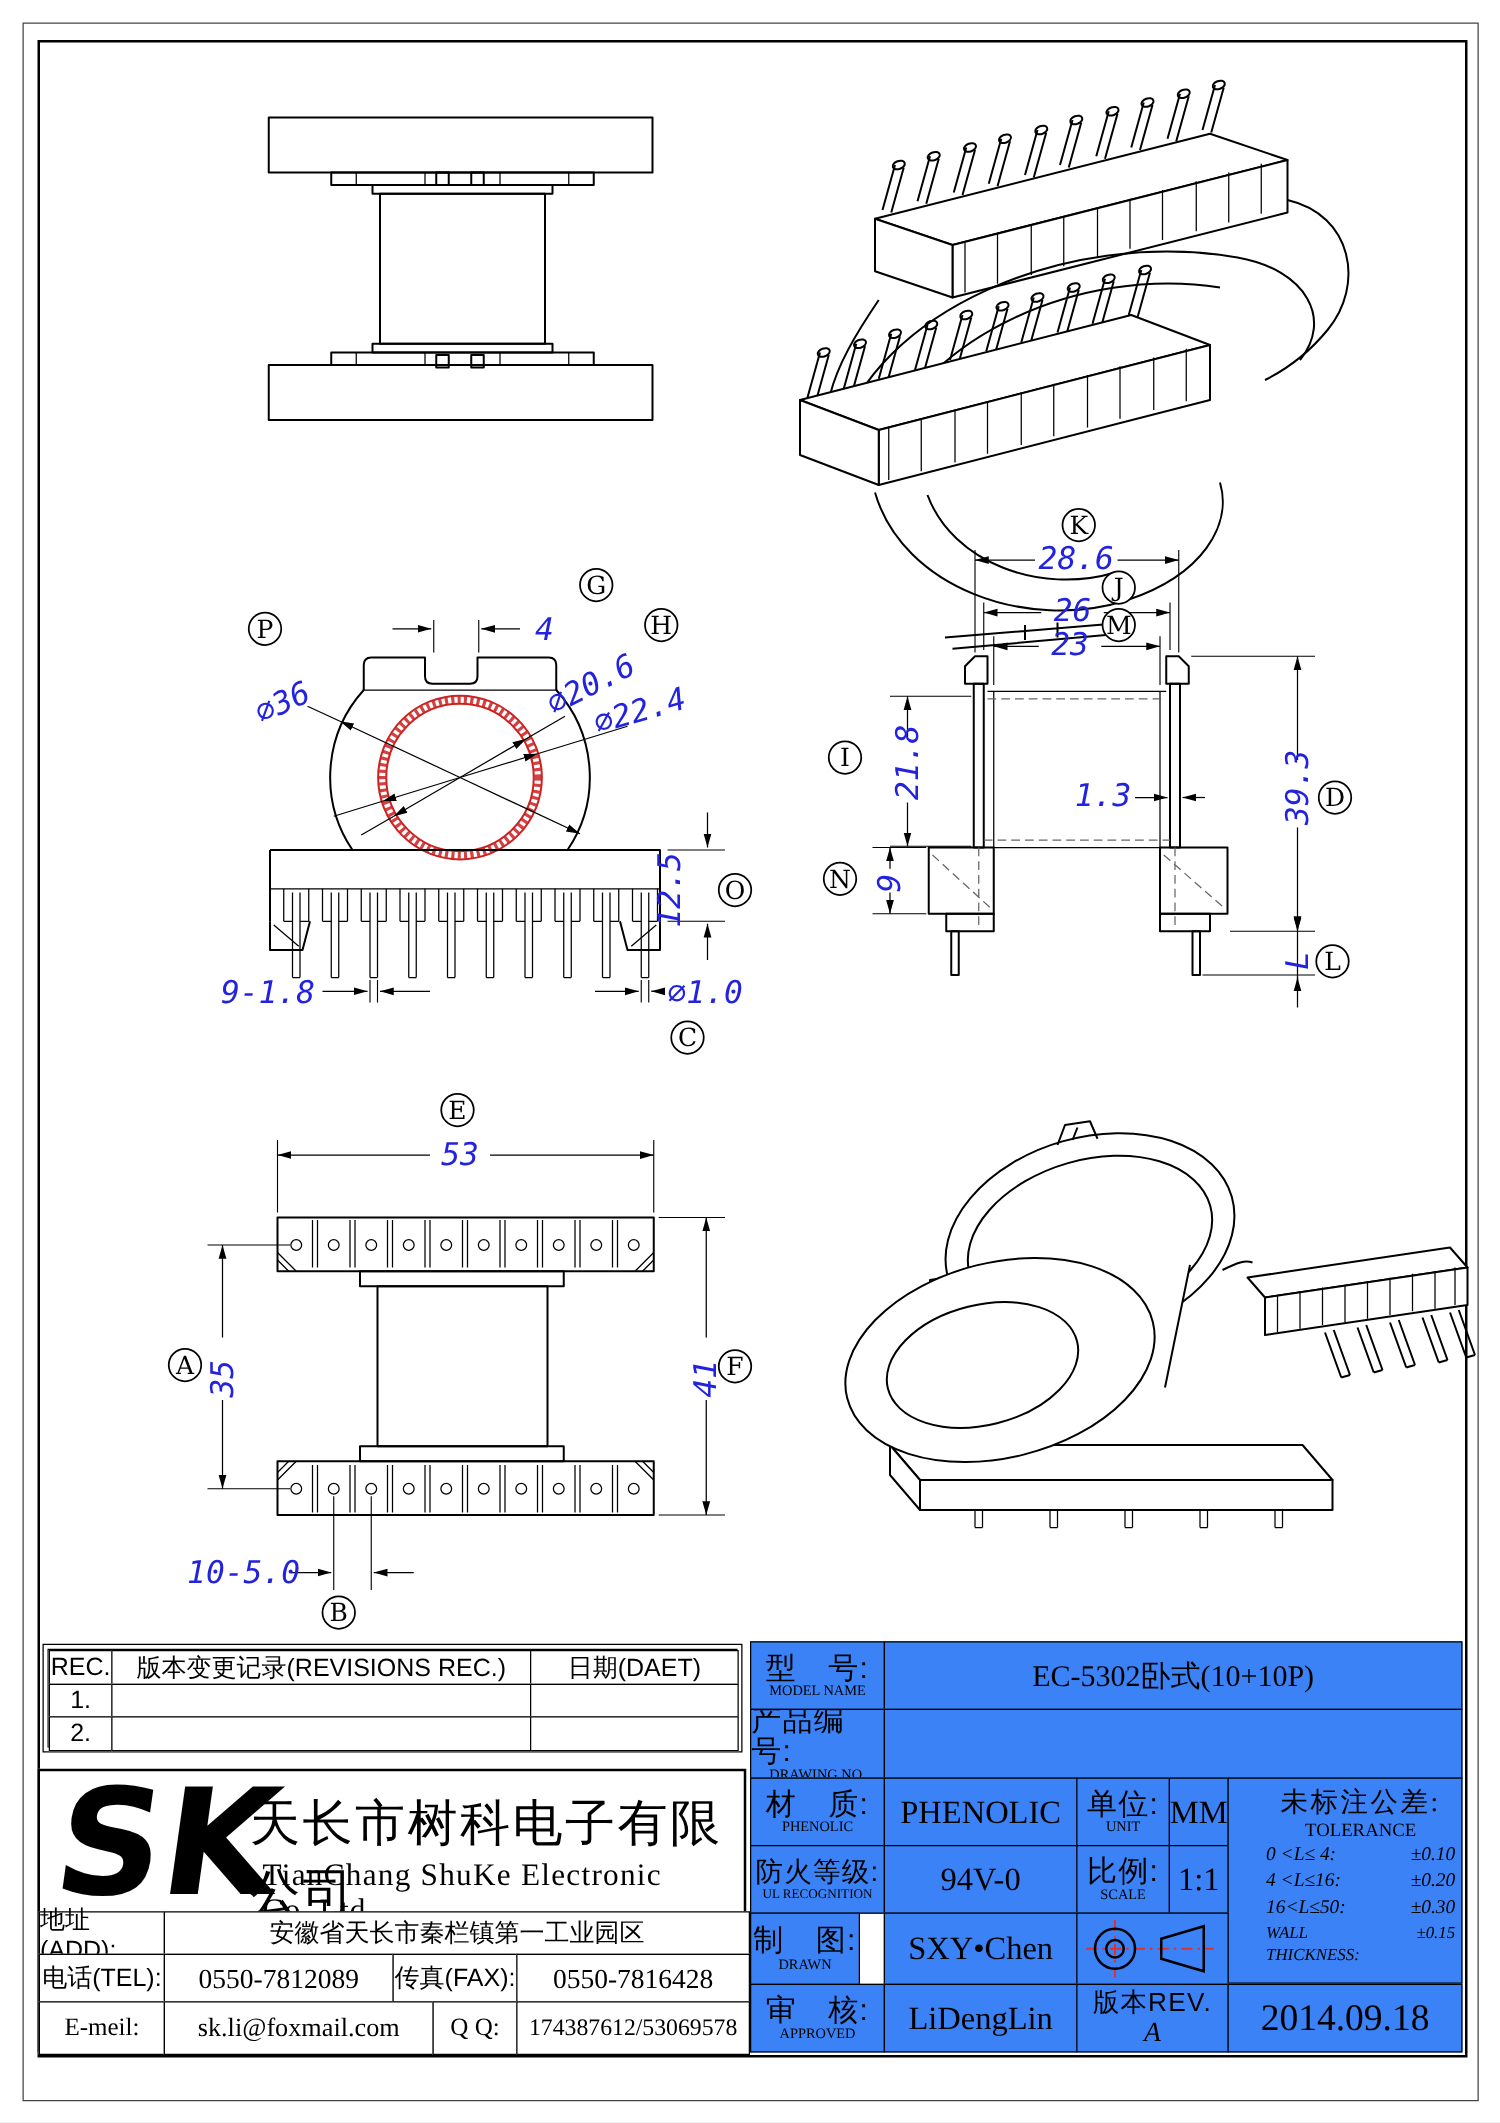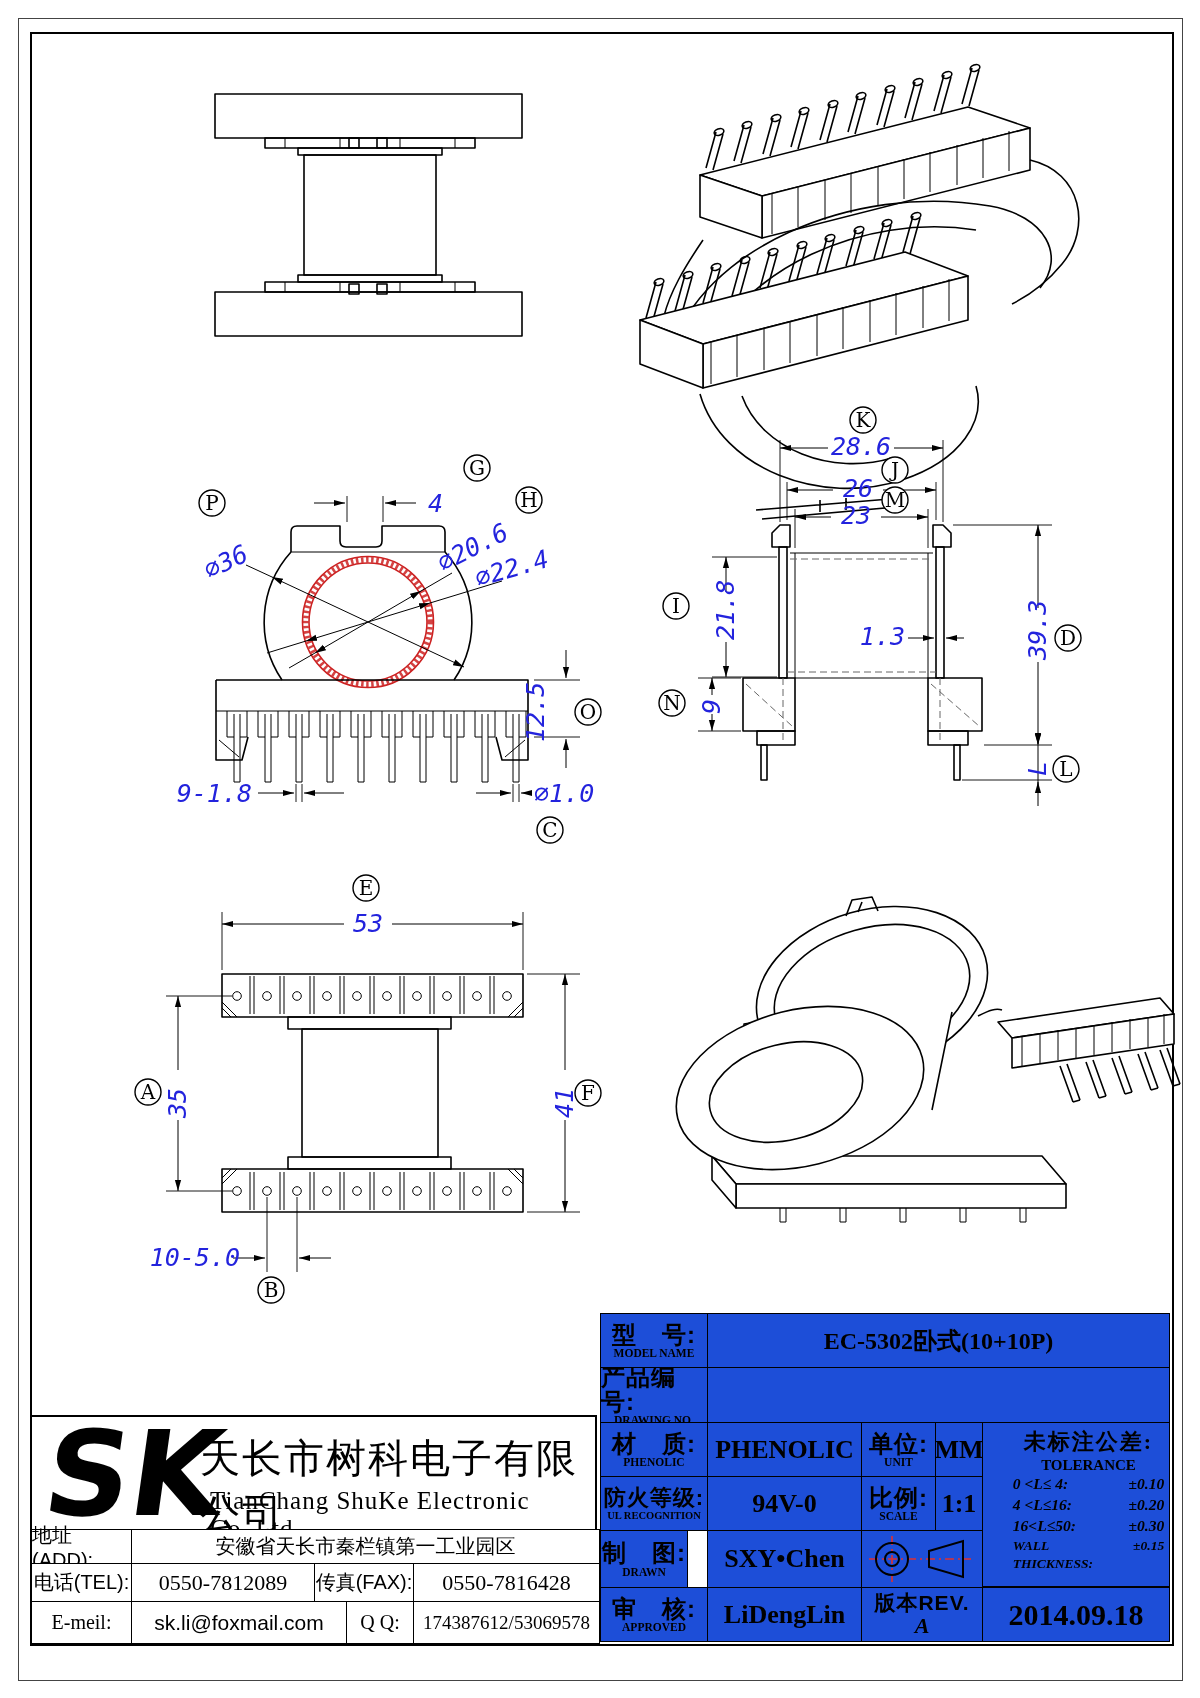--- a/index.html
+++ b/index.html
@@ -13,21 +13,21 @@
   .t{fill:none;stroke:#000;stroke-width:1;}
   .dsh{fill:none;stroke:#666;stroke-width:1;stroke-dasharray:7 4;}
   .dim{fill:none;stroke:#000;stroke-width:1;}
   .ext{fill:none;stroke:#000;stroke-width:0.9;}
   .red{fill:none;stroke:#cc2222;}
   .dimt{fill:#2323dd;font:italic 25px "DejaVu Sans Mono",monospace;}
   .refc{fill:#fff;stroke:#000;stroke-width:1.4;}
   .reft{fill:#000;font:20px "DejaVu Serif",serif;text-anchor:middle;}
   
   .cell{position:absolute;border:1.2px solid #000;box-sizing:border-box;display:flex;
-        align-items:center;justify-content:center;overflow:hidden;background:#1d4ed8;font-weight:bold;}
+        align-items:center;justify-content:center;overflow:hidden;background:#3b82f6;}
   .lab{flex-direction:column;line-height:1.05;}
   .lab .cn{font-size:24px;letter-spacing:1px;}
   .lab .en{font-size:11.5px;font-family:"Liberation Serif",serif;}
   .val{font-family:"Liberation Serif",serif;font-size:26px;}
   .val.big{font-size:24px;}
   .tolcell{flex-direction:column;justify-content:flex-start;padding-top:4px;font-family:"Liberation Serif",serif;padding-left:25px;}
   .tolcell .tcn{font-size:22px;letter-spacing:2px;}
   .tolcell .ten{font-size:15px;}
   .tolrow{display:flex;width:94%;justify-content:space-between;font-style:italic;font-size:15.5px;line-height:1.35;gap:34px;}
   .revbox{position:absolute;border:1.5px solid #000;box-sizing:border-box;}
@@ -362,33 +362,46 @@
       <ellipse class="o" cx="872" cy="992" rx="100" ry="64" transform="rotate(-16 872 992)"></ellipse>
       <path d="M772,1032 C790,1020 940,1000 952,1012 L932,1110 C900,1125 790,1140 752,1126 Z" fill="#fff" stroke="none"></path>
       <path class="o" d="M772,1032 L752,1126 M952,1012 L932,1110"></path>
       <ellipse class="ow" cx="800" cy="1088" rx="126" ry="78" transform="rotate(-14 800 1088)"></ellipse>
       <ellipse class="o" cx="786" cy="1092" rx="78" ry="48" transform="rotate(-14 786 1092)"></ellipse>
       <path class="o" d="M846,916 L852,900 L872,897 L878,911 M858,912 L862,902"></path>
       <path class="o" d="M978,1016 C990,1010 996,1008 1002,1010"></path>
     </g>
   </svg>
 
+  <div class="revbox" style="left:34px;top:1315px;width:560px;height:87px">
+    <div class="revinner">
+      <div class="rcell" style="left:0;top:0;width:51px;height:28px">REC.</div>
+      <div class="rcell" style="left:50px;top:0;width:336px;height:28px">版本变更记录(REVISIONS REC.)</div>
+      <div class="rcell" style="left:385px;top:0;width:167px;height:28px">日期(DAET)</div>
+      <div class="rcell" style="left:0;top:27px;width:51px;height:27px">1.</div>
+      <div class="rcell" style="left:50px;top:27px;width:336px;height:27px"></div>
+      <div class="rcell" style="left:385px;top:27px;width:167px;height:27px"></div>
+      <div class="rcell" style="left:0;top:53px;width:51px;height:28px">2.</div>
+      <div class="rcell" style="left:50px;top:53px;width:336px;height:28px"></div>
+      <div class="rcell" style="left:385px;top:53px;width:167px;height:28px"></div>
+    </div>
+  </div>
 
   <div class="combox" style="left:30px;top:1415px;width:567px;height:227px">
     <div class="logoS" style="left:14px;top:-12px;font-size:118px">SK</div>
     <div class="cname" style="left:168px;top:14px">天长市树科电子有限公司</div>
     <div class="cname-en" style="left:178px;top:70px">TianChang ShuKe Electronic Co.,Ltd</div>
     <div class="ccell" style="left:-1px;top:112px;width:101px;height:35px">地址(ADD):</div>
     <div class="ccell" style="left:99px;top:112px;width:469px;height:35px">安徽省天长市秦栏镇第一工业园区</div>
     <div class="ccell" style="left:-1px;top:146px;width:101px;height:39px">电话(TEL):</div>
     <div class="ccell" style="left:99px;top:146px;width:184px;height:39px;font-family:'Liberation Serif',serif;font-size:22px">0550-7812089</div>
     <div class="ccell" style="left:282px;top:146px;width:100px;height:39px">传真(FAX):</div>
     <div class="ccell" style="left:381px;top:146px;width:187px;height:39px;font-family:'Liberation Serif',serif;font-size:22px">0550-7816428</div>
     <div class="ccell" style="left:-1px;top:184px;width:101px;height:43px;font-family:'Liberation Serif',serif">E-meil:</div>
-    <div class="ccell" style="left:99px;top:184px;width:216px;height:43px;font-family:Liberation Sans, sans-serif;font-size:21px">sk.li@foxmail.com</div>
+    <div class="ccell" style="left:99px;top:184px;width:216px;height:43px;font-family:Liberation Serif, serif;font-size:21px">sk.li@foxmail.com</div>
     <div class="ccell" style="left:314px;top:184px;width:68px;height:43px;font-family:'Liberation Serif',serif">Q Q:</div>
     <div class="ccell" style="left:381px;top:184px;width:187px;height:43px;font-family:'Liberation Serif',serif;font-size:19px">174387612/53069578</div>
   </div>
 
   <div style="position:absolute;left:600px;top:1313px;width:570px;height:329px">
 
     <div class="cell lab" style="left:0;top:0;width:108px;height:55px">
       <div class="cn">型　号:</div>
         <div class="en">MODEL NAME</div>
     </div>

